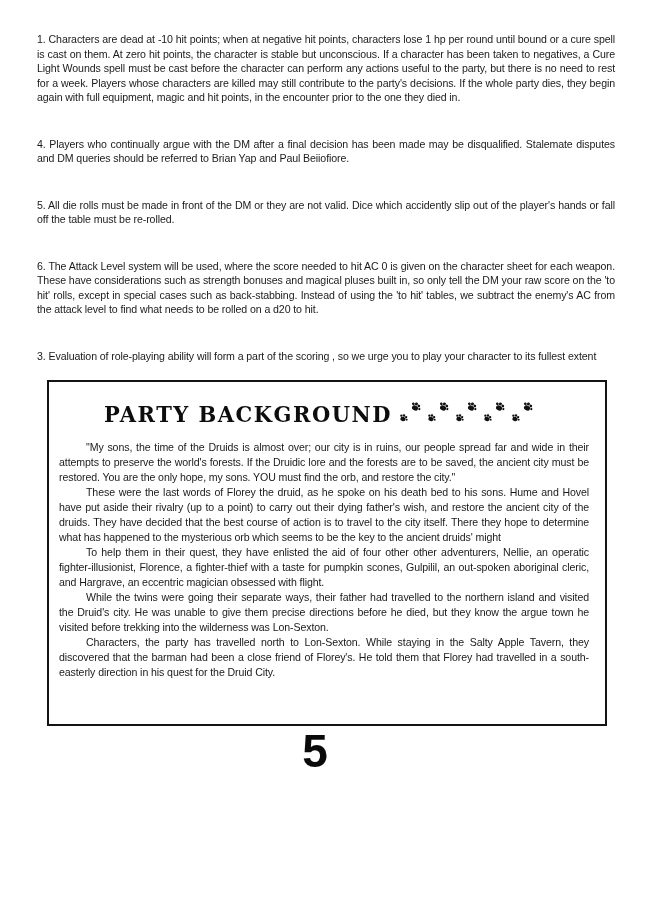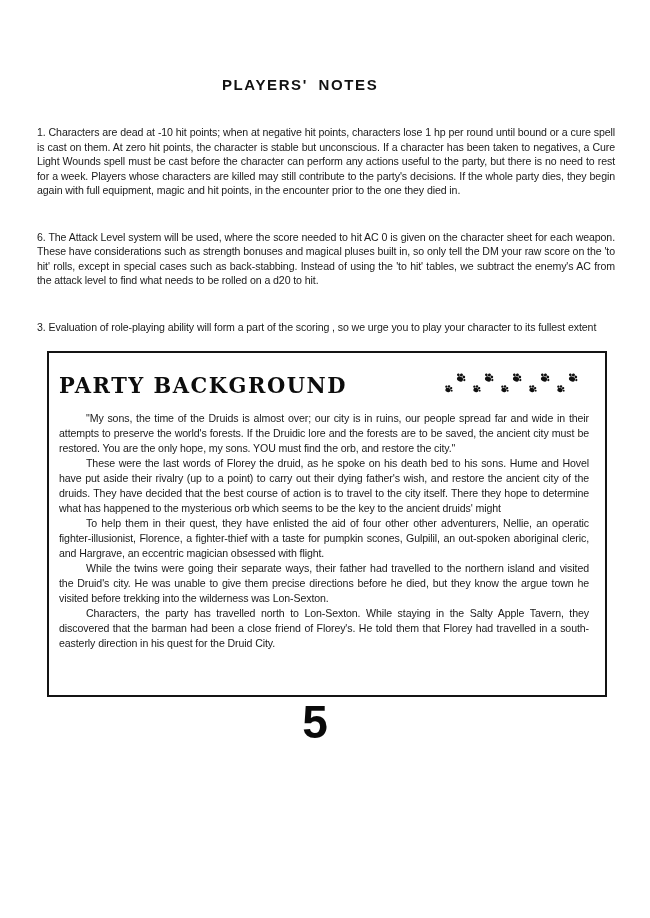--- a/index.html
+++ b/index.html
@@ -39,21 +39,21 @@
   }
   .bg-box {
     margin: 17px 0 0 47px;
     width: 560px;
     border: 2px solid #141414;
     padding: 12px 16px 44px 10px;
     background: #fff;
   }
   .bg-header {
     display: flex;
-    justify-content: space-between;
+    justify-content: center;
     align-items: center;
     gap: 4px;
     margin: 2px 0 10px 0;
   }
   .bg-heading {
     font-family: "DejaVu Serif", "Liberation Serif", serif;
     font-size: 21px;
     font-weight: 800;
     letter-spacing: 1.5px;
     color: #0d0d0d;
@@ -79,24 +79,25 @@
     color: #0a0a0a;
     line-height: 46px;
     font-family: "Liberation Sans", sans-serif;
   }
 </style>
 </head>
 <body>
 
 <div class="page">
 
-  <div class="page-title">PLAYERS' NOTES</div>
 
   <div class="notes">
     <p>1. Characters are dead at -10 hit points; when at negative hit points, characters lose 1 hp per round until bound or a cure spell is cast on them. At zero hit points, the character is stable but unconscious. If a character has been taken to negatives, a Cure Light Wounds spell must be cast before the character can perform any actions useful to the party, but there is no need to rest for a week. Players whose characters are killed may still contribute to the party's decisions. If the whole party dies, they begin again with full equipment, magic and hit points, in the encounter prior to the one they died in.</p>
+    <p>4. Players who continually argue with the DM after a final decision has been made may be disqualified. Stalemate disputes and DM queries should be referred to Brian Yap and Paul Beiiofiore.</p>
+    <p>5. All die rolls must be made in front of the DM or they are not valid. Dice which accidently slip out of the player's hands or fall off the table must be re-rolled.</p>
     <p>6. The Attack Level system will be used, where the score needed to hit AC 0 is given on the character sheet for each weapon. These have considerations such as strength bonuses and magical pluses built in, so only tell the DM your raw score on the 'to hit' rolls, except in special cases such as back-stabbing. Instead of using the 'to hit' tables, we subtract the enemy's AC from the attack level to find what needs to be rolled on a d20 to hit.</p>
     <p>3. Evaluation of role-playing ability will form a part of the scoring , so we urge you to play your character to its fullest extent</p>
   </div>
 
   <div class="bg-box">
     <div class="bg-header">
       <span class="bg-heading">PARTY BACKGROUND</span>
       <span class="paw-trail">
         <svg width="148" height="26" viewBox="0 0 148 26" xmlns="http://www.w3.org/2000/svg" aria-hidden="true">
           <defs>

